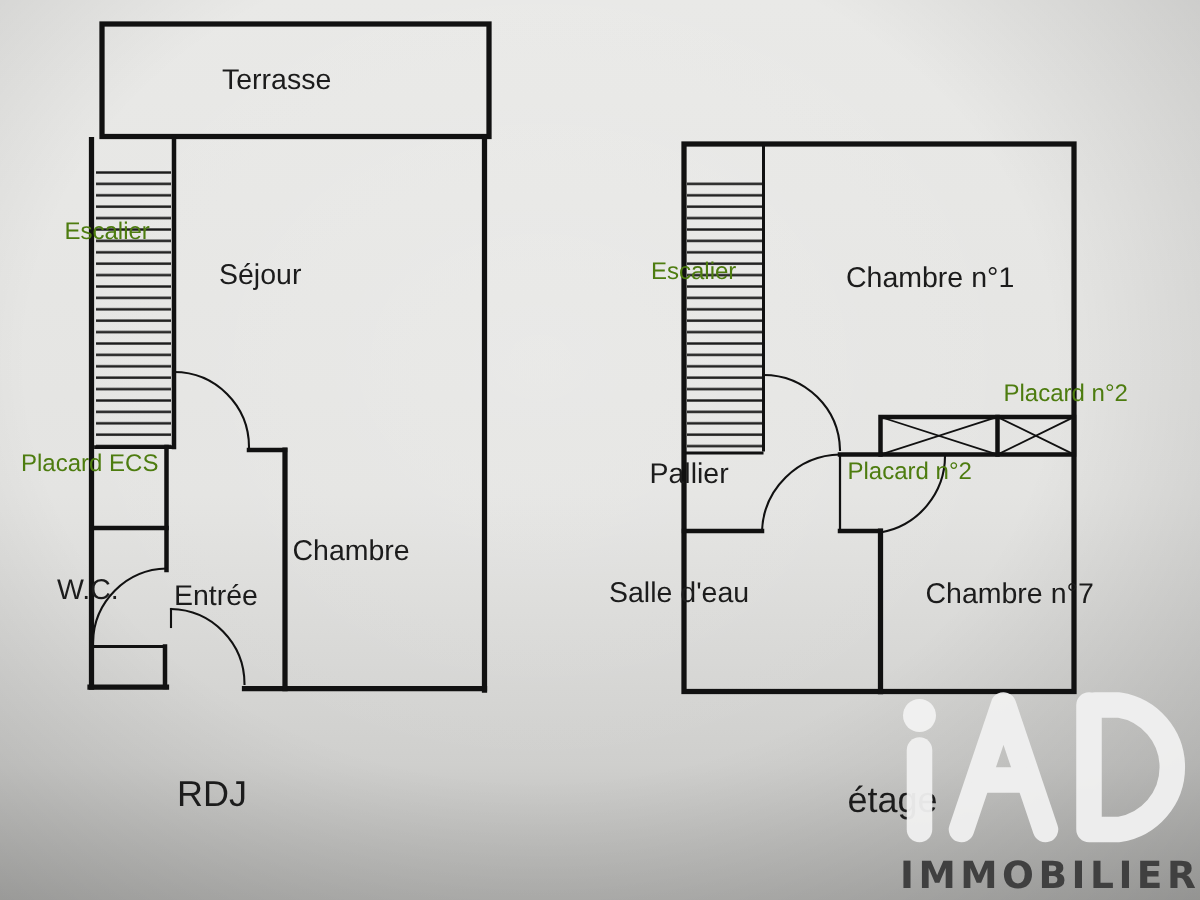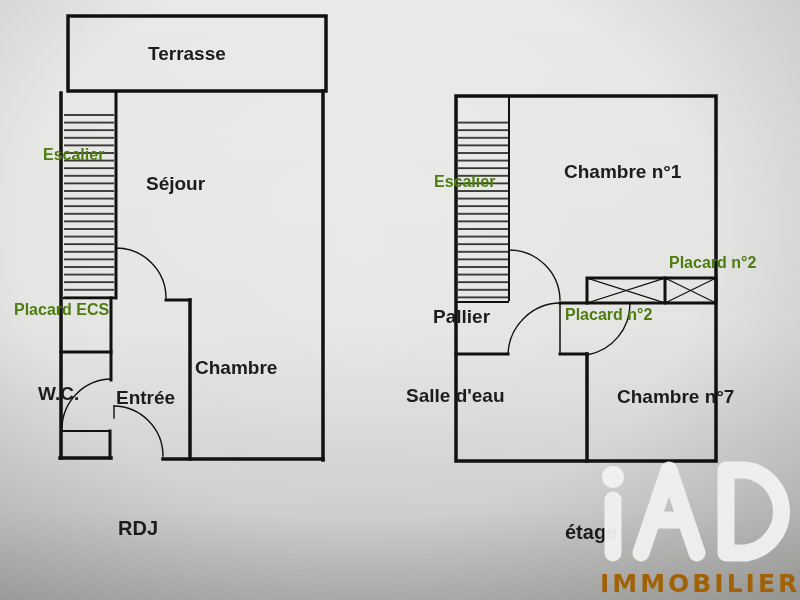--- a/index.html
+++ b/index.html
@@ -4,25 +4,25 @@
 <style>
   html, body { margin:0; padding:0; }
   body {
     width:800px; height:600px; overflow:hidden; position:relative;
     background: linear-gradient(180deg, #e9e9e7 0%, #e4e4e2 55%, #cfcfcd 85%, #b4b4b2 100%);
     font-family: "Liberation Sans", sans-serif;
   }
   .vignette { position:absolute; inset:0; pointer-events:none;
     background: radial-gradient(ellipse at 45% 40%, rgba(255,255,255,0.15) 0%, rgba(0,0,0,0) 55%, rgba(0,0,0,0.18) 100%); }
   svg.plan { position:absolute; left:0; top:0; }
-  .lbl { position:absolute; color:#1c1c1c; font-size:19px; white-space:nowrap; line-height:1;font-weight:bold; }
+  .lbl { position:absolute; color:#1c1c1c; font-size:19px; white-space:nowrap; line-height:1; }
   .lbl.sm { font-size:16px; color:#4d7c0f; }
-  .lbl.lg { font-size:20px; }
+  .lbl.lg { font-size:24px; }
   .logo { position:absolute; left:596px; top:458px; width:204px; height:142px; }
-  .logo-text { position:absolute; left:600px; top:569px; font-size:25px; letter-spacing:3px; color:#a16207; font-weight:bold; font-family:"DejaVu Sans", sans-serif; }
+  .logo-text { position:absolute; left:600px; top:569px; font-size:25px; letter-spacing:3px; color:#404040; font-weight:bold; font-family:"DejaVu Sans", sans-serif; }
 </style>
 </head>
 <body>
 
 <div class="vignette"></div>
 
 <svg class="plan" width="800" height="600" viewBox="0 0 800 600">
   <defs>
     <pattern id="stairs" width="10" height="7.6" patternUnits="userSpaceOnUse">
       <line x1="0" y1="1" x2="10" y2="1" stroke="#1a1a1a" stroke-width="1.6"></line>
@@ -91,21 +91,21 @@
 <div class="lbl" style="left:148px; top:44px;">Terrasse</div>
 <div class="lbl sm" style="left:43px; top:147px;">Escalier</div>
 <div class="lbl" style="left:146px; top:174px;">Séjour</div>
 <div class="lbl sm" style="left:14px; top:302px;text-align:right;">Placard ECS</div>
 <div class="lbl" style="left:195px; top:358px;">Chambre</div>
 <div class="lbl" style="left:38px; top:384px;">W.C.</div>
 <div class="lbl" style="left:116px; top:388px;">Entrée</div>
 <div class="lbl lg" style="left:118px; top:518px;">RDJ</div>
 
 <div class="lbl sm" style="left:434px; top:174px;">Escalier</div>
-<div class="lbl" style="left:564px; top:162px;">Chambre n°1</div>
+<div class="lbl" style="left:564px; top:176px;">Chambre n°1</div>
 <div class="lbl sm" style="left:669px; top:255px;">Placard n°2</div>
 <div class="lbl" style="left:433px; top:307px;">Pallier</div>
 <div class="lbl sm" style="left:565px; top:307px;">Placard n°2</div>
 <div class="lbl" style="left:406px; top:386px;">Salle d'eau</div>
 <div class="lbl" style="left:617px; top:387px;">Chambre n°7</div>
 <div class="lbl lg" style="left:565px; top:522px;">étage</div>
 
 <svg class="logo" viewBox="0 0 204 142">
   <g fill="none" stroke="#f1f1f1" stroke-width="17" stroke-linecap="round" stroke-linejoin="round" opacity="0.95">
     <line x1="17" y1="42" x2="17" y2="95"></line>

